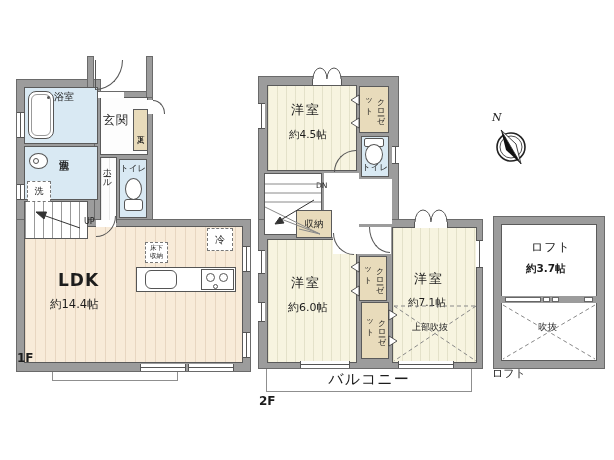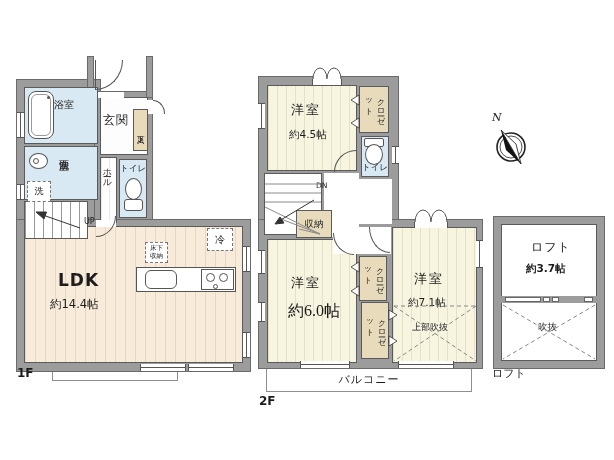--- a/index.html
+++ b/index.html
@@ -96,29 +96,29 @@
   <div class="arc" style="left:153px;top:100px;width:12px;height:14px;border-top:1px solid #555;border-right:1px solid #555;border-top-right-radius:100% 100%;"></div>
   <div class="arc" style="left:96px;top:216px;width:20px;height:21px;border-right:1px solid #555;border-bottom:1px solid #555;border-bottom-right-radius:100% 100%;"></div>
 
   <div class="win-v" style="left:17px;top:112px;width:7px;height:26px;"></div>
   <div class="win-v" style="left:17px;top:184px;width:7px;height:16px;"></div>
   <div class="win-v" style="left:243px;top:246px;width:7px;height:26px;"></div>
   <div class="win-v" style="left:243px;top:332px;width:7px;height:26px;"></div>
   <div class="win-h" style="left:140px;top:364px;width:46px;height:7px;"></div>
   <div class="win-h" style="left:188px;top:364px;width:46px;height:7px;"></div>
 
-  <span class="lbl" style="left:54px;top:99px;font-size:10px;">浴室</span>
+  <span class="lbl" style="left:54px;top:91px;font-size:10px;">浴室</span>
   <span class="lbl vt" style="left:58px;top:152px;font-size:10px;height:44px;">洗面室</span>
   <span class="lbl" style="left:103px;top:114px;font-size:12px;letter-spacing:1px;">玄関</span>
   <span class="lbl vt" style="left:102px;top:162px;font-size:9px;height:38px;">ホール</span>
   <span class="lbl" style="left:120px;top:164px;font-size:8.5px;">トイレ</span>
   <span class="lbl" style="left:84px;top:217px;font-size:8px;text-align:center;">UP</span>
   <span class="lbl" style="left:58px;top:271px;font-size:17px;font-weight:600;letter-spacing:1px;">LDK</span>
   <span class="lbl" style="left:50px;top:298px;font-size:11.5px;">約14.4帖</span>
-  <span class="lbl" style="left:17px;top:367px;font-size:12px;font-weight:bold;">1F</span>
+  <span class="lbl" style="left:17px;top:352px;font-size:12px;font-weight:bold;">1F</span>
 
   <div class="abs outl" style="left:266px;top:363px;width:206px;height:29px;"></div>
 
   <div class="base" style="left:259px;top:77px;width:139px;height:162px;"></div>
   <div class="base" style="left:259px;top:220px;width:223px;height:148px;"></div>
 
   <div class="room f-tat" style="left:267px;top:85px;width:90px;height:86px;"></div>
   <div class="room f-tan ctr" style="left:359px;top:86px;width:30px;height:47px;">
     <span class="vt clo">クローゼット</span>
   </div>
@@ -154,26 +154,26 @@
   <div class="win-h" style="left:300px;top:361px;width:50px;height:7px;"></div>
   <div class="win-h" style="left:398px;top:361px;width:56px;height:7px;"></div>
   <div class="win-h" style="left:312px;top:79px;width:30px;height:6px;"></div>
   <div class="win-h" style="left:414px;top:222px;width:34px;height:6px;"></div>
 
   <span class="lbl" style="left:291px;top:103px;font-size:13px;letter-spacing:2px;">洋室</span>
   <span class="lbl" style="left:289px;top:128px;font-size:10.5px;">約4.5帖</span>
   <span class="lbl" style="left:362px;top:163px;font-size:8.5px;">トイレ</span>
   <span class="lbl" style="left:316px;top:182px;font-size:7.5px;">DN</span>
   <span class="lbl" style="left:291px;top:276px;font-size:13px;letter-spacing:2px;">洋室</span>
-  <span class="lbl" style="left:288px;top:302px;font-size:16px;font-family:Liberation Serif, serif;">約6.0帖</span>
+  <span class="lbl" style="left:288px;top:302px;font-size:11px;">約6.0帖</span>
   <span class="lbl" style="left:414px;top:272px;font-size:13px;letter-spacing:2px;">洋室</span>
   <span class="lbl" style="left:408px;top:296px;font-size:10.5px;text-align:right;">約7.1帖</span>
   <span class="lbl" style="left:410px;top:322px;font-size:9px;background:#f7f4e0;padding:0 2px;">上部吹抜</span>
   <div class="abs ctr" style="left:266px;top:368px;width:206px;height:24px;">
-    <span class="lbl" style="position:static;font-size:11px;letter-spacing:1px;">バルコニー</span>
+    <span class="lbl" style="position:static;font-size:15px;letter-spacing:1px;">バルコニー</span>
   </div>
   <span class="lbl" style="left:259px;top:395px;font-size:12px;font-weight:bold;">2F</span>
 
   <div class="base" style="left:494px;top:217px;width:110px;height:151px;"></div>
   <div class="abs" style="left:501px;top:224px;width:96px;height:137px;background:#fff;border:1px solid #5a5a5a;"></div>
   <div class="abs" style="left:501px;top:296px;width:96px;height:7px;background:#9c9c9c;"></div>
   <div class="abs" style="left:505px;top:297px;width:36px;height:5px;background:#fff;border:1px solid #666;"></div>
   <div class="abs" style="left:543px;top:297px;width:7px;height:5px;background:#fff;border:1px solid #666;"></div>
   <div class="abs" style="left:552px;top:297px;width:7px;height:5px;background:#fff;border:1px solid #666;"></div>
   <div class="abs" style="left:584px;top:297px;width:9px;height:5px;background:#fff;border:1px solid #666;"></div>

